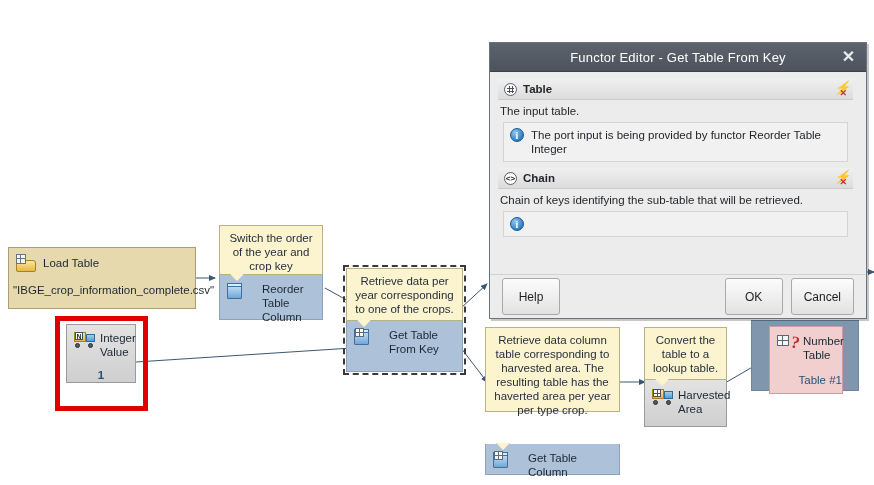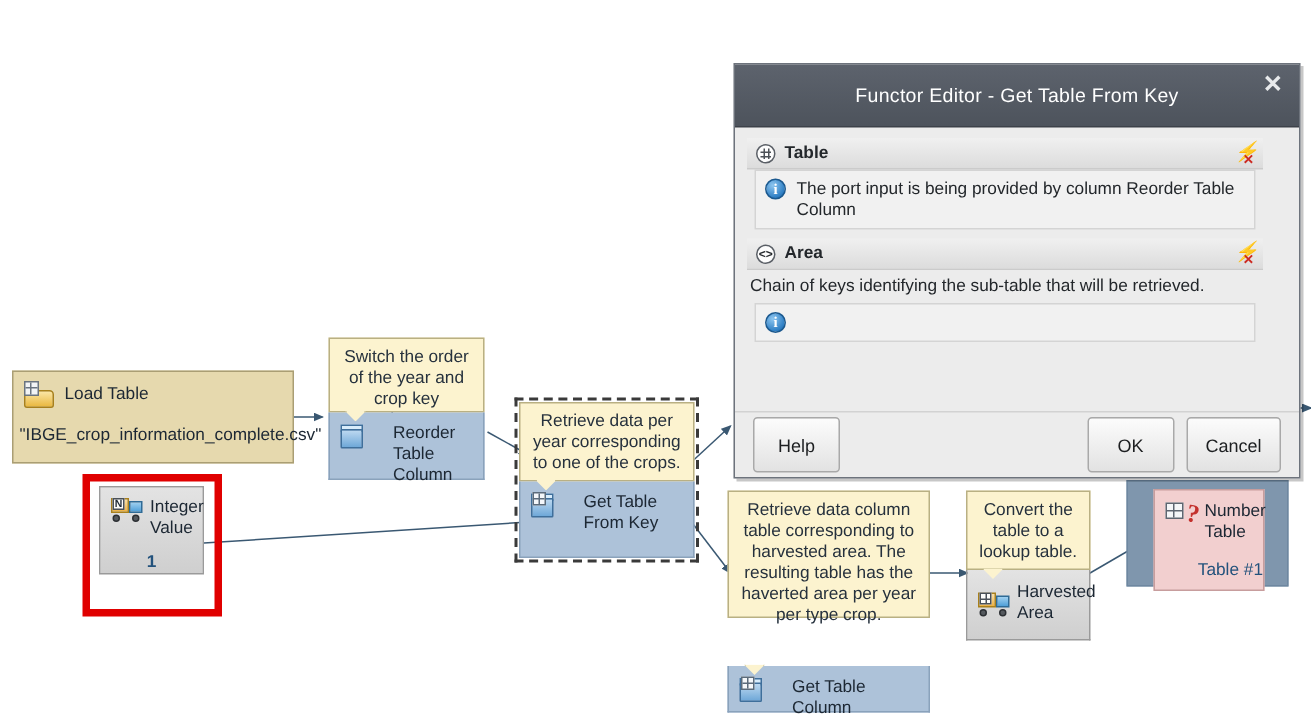--- a/index.html
+++ b/index.html
@@ -133,31 +133,31 @@
     color:#c3302c; font-weight:bold; transform:rotate(12deg); font-family:"Liberation Serif",serif;}
 
   
   #dialog {
     position:absolute; left:489px; top:42px; width:378px; height:277px;
     background:#ececec;
     border:1px solid #6d737c;
     box-shadow: 2px 2px 0 rgba(0,0,0,0.22);
   }
   #titlebar {
-    height:42px; background:linear-gradient(180deg,#5d636d 0%, #4d535c 100%);
+    height:29px; background:linear-gradient(180deg,#5d636d 0%, #4d535c 100%);
     color:#ffffff; display:flex; align-items:center; justify-content:center;
     position:relative; font-size:13px; border-bottom:1px solid #3c4149;
   }
   #titlebar .tt { letter-spacing:0.2px; }
   #closebtn {
     position:absolute; right:8px; top:4px; width:19px; height:19px;
     display:flex; align-items:center; justify-content:center;
     color:#e8eaec; font-size:16px; font-weight:bold; line-height:1; cursor:pointer;
   }
-  #dlgbody { padding:7px 24px 0 8px; height:205px; }
+  #dlgbody { padding:7px 13px 0 8px; height:205px; }
   .sechead {
     height:21px; background:linear-gradient(180deg,#f0f0f0 0%, #dcdcdc 100%);
     border-bottom:1px solid #cbcbcb;
     display:flex; align-items:center; padding:0 6px; position:relative;
   }
   .sechead .sicon {
     width:13px; height:13px; border-radius:50%; background:#fdfdfd; border:1px solid #5a5f66;
     margin-right:6px; position:relative; flex:0 0 auto;
   }
   .sechead .sicon.grid:before{content:"";position:absolute;left:2px;top:4px;width:7px;height:1px;background:#4c5157;}
@@ -298,21 +298,21 @@
             <span class="cgrid"></span>
         </span>
         <span class="flabel">Get Table Column</span>
       </div>
     </div>
 
     <div class="node" style="left:644px; top:327px; width:83px; height:76px;">
       <div class="note" style="height:53px;">Convert the table to a lookup table.</div>
       <div class="grey" style="height:47px; border-top:none; position:relative;">
         <span class="tab"></span>
-        <div class="ghead" style="padding-top:8px;align-items:center;">
+        <div class="ghead" style="padding-top:8px;">
           <span class="ico truck">
             <span class="cab"></span>
               <span class="bed"></span>
             <span class="badge grid"></span>
             <span class="w1"></span>
               <span class="w2"></span>
           </span>
           <span>Harvested Area</span>
         </div>
       </div>
@@ -345,30 +345,31 @@
           <span class="sicon grid">
             <span class="vb1"></span>
               <span class="vb2"></span>
           </span>
           <span class="stitle">Table</span>
           <span class="bolt">
             <span class="z">⚡</span>
               <span class="x">✕</span>
           </span>
         </div>
+        <div class="secdesc">The input table.</div>
         <div class="infobox">
           <span class="infoicon">i</span>
-          <span class="infotext">The port input is being provided by column Reorder Table Column</span>
+          <span class="infotext">The port input is being provided by functor Reorder Table Integer</span>
         </div>
       </div>
 
       <div class="secwrap">
         <div class="sechead">
           <span class="sicon code">&lt;&gt;</span>
-          <span class="stitle">Area</span>
+          <span class="stitle">Chain</span>
           <span class="bolt">
             <span class="z">⚡</span>
               <span class="x">✕</span>
           </span>
         </div>
         <div class="secdesc">Chain of keys identifying the sub-table that will be retrieved.</div>
         <div class="infobox">
           <span class="infoicon">i</span>
         </div>
       </div>

